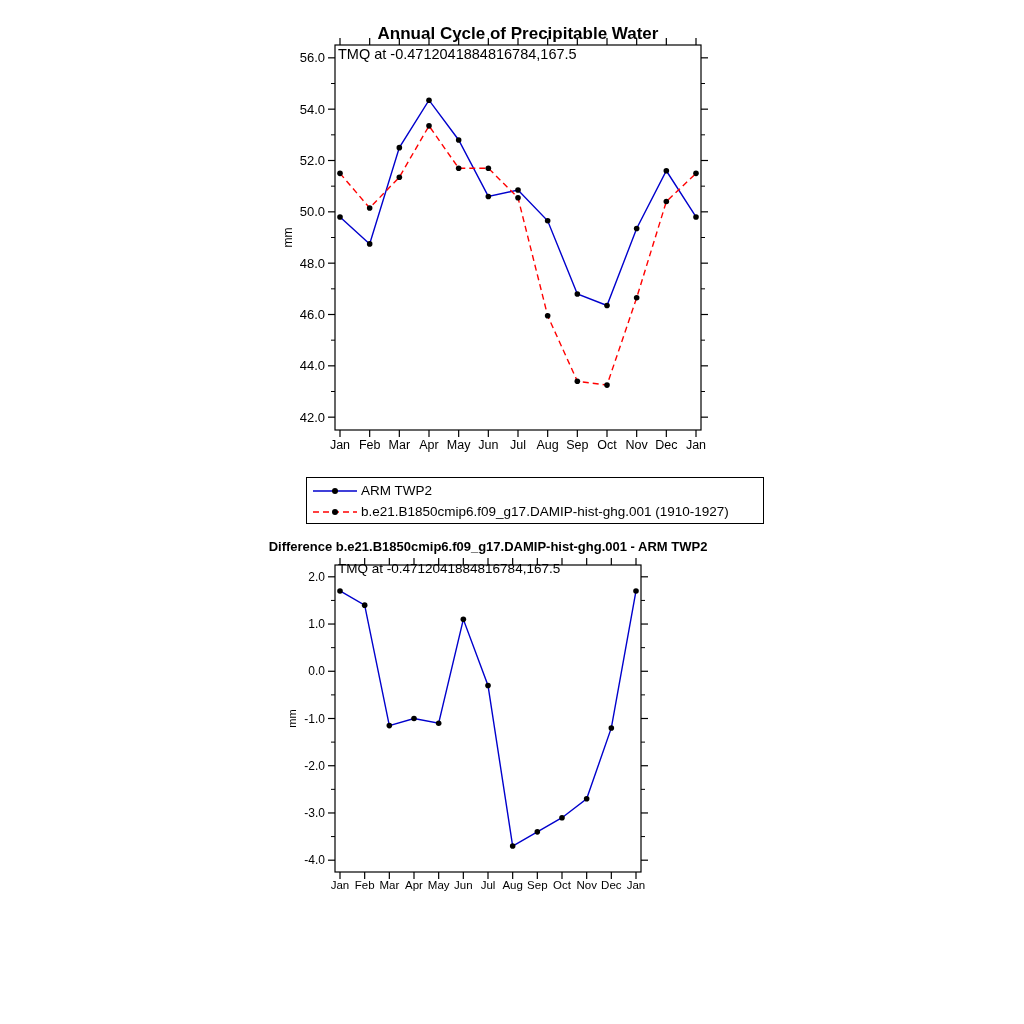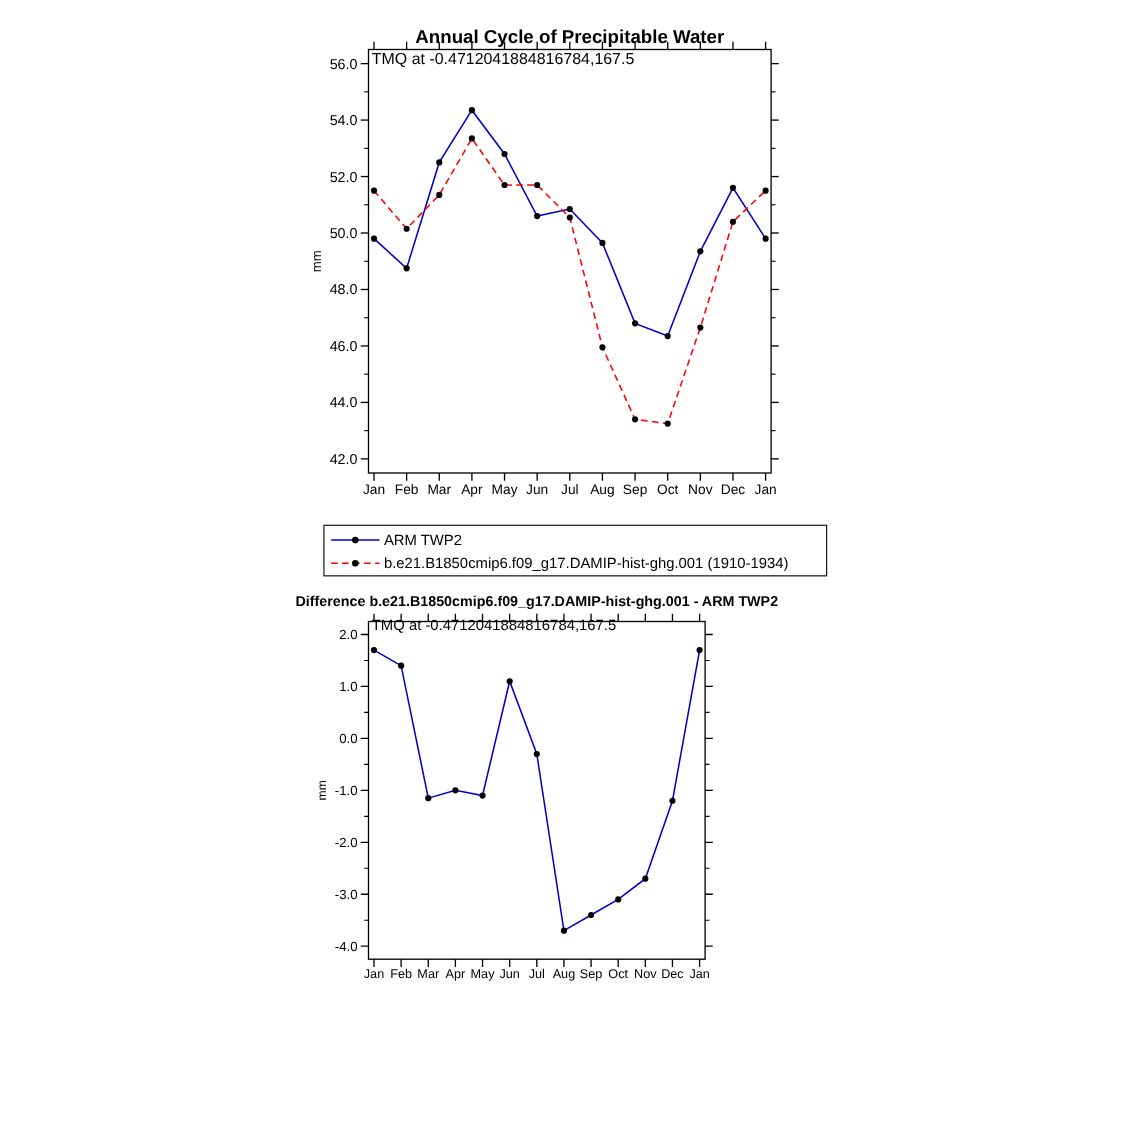--- a/index.html
+++ b/index.html
@@ -11,21 +11,21 @@
   .abs{position:absolute;margin-top:19px;}
   .chart-title{font-weight:bold;text-align:center;white-space:nowrap;}
   #title1{left:218px;top:5px;width:600px;font-size:17px;}
   #subtitle1{left:338px;top:27px;font-size:14.5px;}
   #title2{left:188px;top:520px;width:600px;font-size:13px;}
   #subtitle2{left:338px;top:542px;font-size:13.5px;}
   svg.plot{position:absolute;left:0;}
   #svg1{top:0;}
   #svg2{top:515px;}
   #legend{
-    left:294px;top:458px;width:458px;height:47px;
+    left:306px;top:458px;width:458px;height:47px;
     border:1px solid #000;box-sizing:border-box;
     padding:2px 0 0 5px;background:#fff;
   }
   .legend-row{display:flex;align-items:center;height:21px;}
   .legend-sample{flex:0 0 auto;margin-right:3px;}
   .legend-label{font-size:13.5px;white-space:nowrap;}
 </style>
 </head>
 <body>
 
@@ -146,21 +146,21 @@
         <line x1="1" y1="6" x2="45" y2="6" stroke="#0000cc" stroke-width="1.4"></line>
         <circle cx="23" cy="6" r="3" fill="#000000"></circle>
       </svg>
       <span class="legend-label">ARM TWP2</span>
     </div>
     <div class="legend-row">
       <svg width="46" height="12" class="legend-sample">
         <line x1="1" y1="6" x2="45" y2="6" stroke="#ff0000" stroke-width="1.4" stroke-dasharray="6,4"></line>
         <circle cx="23" cy="6" r="3" fill="#000000"></circle>
       </svg>
-      <span class="legend-label">b.e21.B1850cmip6.f09_g17.DAMIP-hist-ghg.001 (1910-1934)</span>
+      <span class="legend-label">b.e21.B1850cmip6.f09_g17.DAMIP-hist-ghg.001 (1910-1927)</span>
     </div>
   </div>
 
 <div id="title2" class="abs chart-title">Difference b.e21.B1850cmip6.f09_g17.DAMIP-hist-ghg.001 - ARM TWP2</div>
 <div id="subtitle2" class="abs">TMQ at -0.4712041884816784,167.5</div>
 <svg id="svg2" class="plot" width="1024" height="400">
     <rect x="335" y="50" width="306" height="307" fill="none" stroke="#000" stroke-width="1.2"></rect>
     <line x1="335" y1="345.1923076923077" x2="328" y2="345.1923076923077" stroke="#000" stroke-width="1.2"></line>
     <line x1="641" y1="345.1923076923077" x2="648" y2="345.1923076923077" stroke="#000" stroke-width="1.2"></line>
     <text x="325" y="349.39230769230767" text-anchor="end" font-size="12">-4.0</text>

